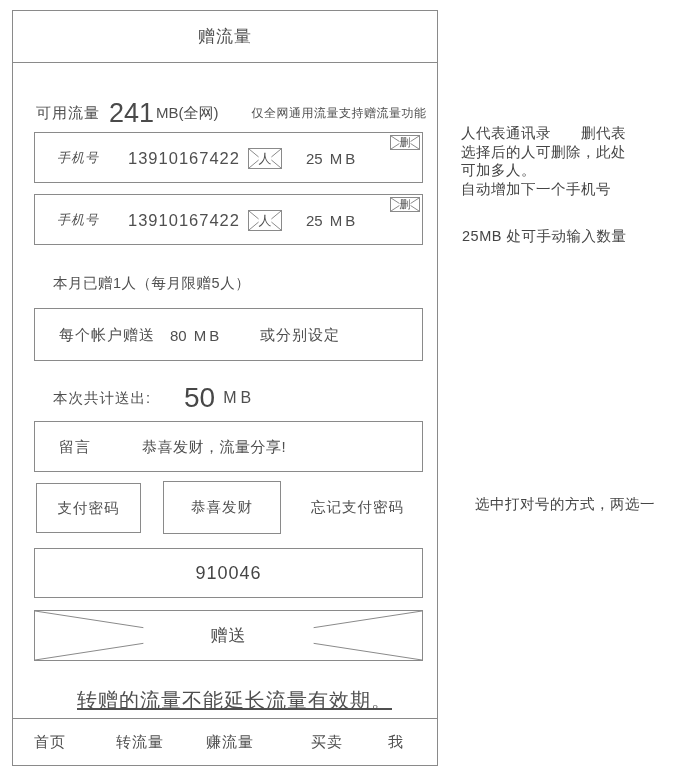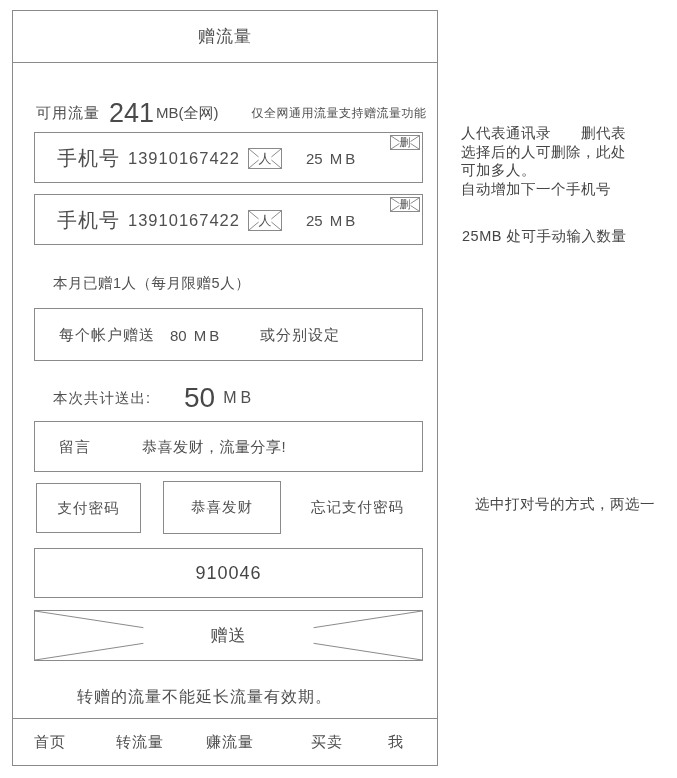--- a/index.html
+++ b/index.html
@@ -19,21 +19,21 @@
 
   .avail{position:absolute;left:23px;top:87px;display:flex;align-items:center;}
   .avail .lbl{font-size:15px;letter-spacing:1px;}
   .avail .val{font-size:27px;margin-left:9px;color:#4a4a4a;}
   .avail .unit{font-size:15px;margin-left:2px;}
   .avail .note{font-size:12px;margin-left:33px;letter-spacing:.5px;}
 
   .rcpt{position:absolute;left:21px;width:389px;height:51px;border:1px solid var(--line);}
   .rcpt.r0{top:121px}
   .rcpt.r1{top:183px}
-  .rcpt .lbl{position:absolute;left:22px;top:50%;transform:translateY(-50%);font-size:20px;letter-spacing:1px;}
+  .rcpt .lbl{position:absolute;left:22px;top:50%;transform:translateY(-50%);font-size:13px;letter-spacing:1px;font-style:italic;}
   .rcpt .num{position:absolute;left:93px;top:50%;transform:translateY(-50%);font-size:16.5px;letter-spacing:1px;}
   .wf-btn{border:1px solid var(--line);position:absolute;display:flex;align-items:center;justify-content:center;background:#fff;}
   .wf-btn .glyph{position:relative;z-index:2;background:transparent;}
   .wf{position:absolute;inset:0;width:100%;height:100%;z-index:1;}
   .wf line{stroke:var(--line);stroke-width:1;}
   .contact-btn{left:213px;top:15px;width:34px;height:21px;font-size:13px;}
   .del-btn{right:2px;top:2px;width:30px;height:15px;font-size:11px;}
   .rcpt .amt{position:absolute;left:271px;top:50%;transform:translateY(-50%);font-size:15px;}
   .mbu{letter-spacing:3px;margin-left:7px;}
 
@@ -58,21 +58,21 @@
   .smsbox{position:absolute;left:150px;top:470px;width:118px;height:53px;border:1px solid var(--line);
           display:flex;align-items:center;justify-content:center;font-size:14.5px;letter-spacing:1px;}
   .forgot{position:absolute;left:298px;top:470px;height:53px;display:flex;align-items:center;font-size:14.5px;letter-spacing:1px;}
 
   .codebox{position:absolute;left:21px;top:537px;width:389px;height:50px;border:1px solid var(--line);
            display:flex;align-items:center;justify-content:center;font-size:18px;letter-spacing:1px;color:#454545;}
 
   .submit{position:absolute;left:21px;top:599px;width:389px;height:51px;border:1px solid var(--line);
           display:flex;align-items:center;justify-content:center;font-size:17px;letter-spacing:1px;}
 
-  .footnote{position:absolute;left:64px;top:676px;font-size:16px;letter-spacing:1px;}
+  .footnote{position:absolute;left:64px;top:676px;font-size:20px;letter-spacing:1px;text-decoration:underline;}
 
   .nav{position:absolute;left:0;bottom:0;width:100%;height:47px;border-top:1px solid var(--line);}
   .nav .item{position:absolute;top:50%;transform:translateY(-50%);font-size:15px;letter-spacing:1px;}
   .nav .i0{left:21px}.nav .i1{left:103px}.nav .i2{left:193px}.nav .i3{left:298px}.nav .i4{left:375px}
 
   .ann{position:absolute;font-size:14.5px;line-height:18.5px;color:#454545;letter-spacing:.5px;}
   .ann1{left:461px;top:124px;width:218px;white-space:pre-line;}
   .ann2{left:462px;top:227px;}
   .ann3{left:475px;top:495px;}
 </style>

